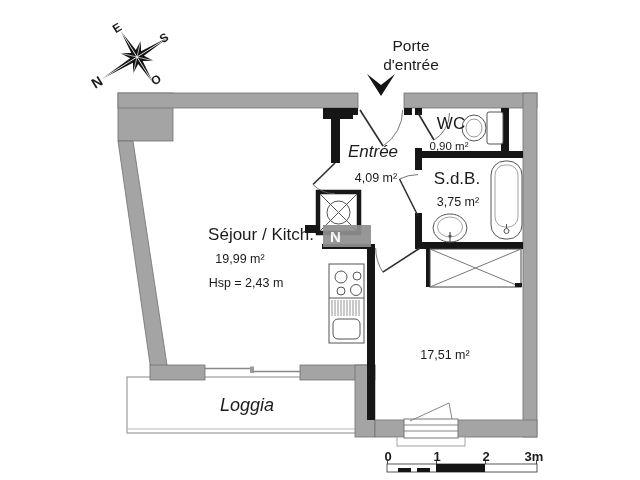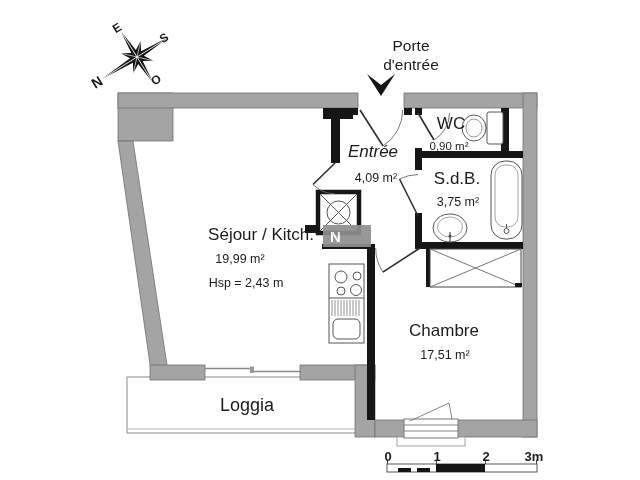--- a/index.html
+++ b/index.html
@@ -181,24 +181,23 @@
   <div class="lbl room-name" style="left:451px;top:124px;">WC</div>
   <div class="lbl room-area" style="left:449px;top:146px;font-size:11.5px;">0,90 m²</div>
 
   <div class="lbl room-name" style="left:457px;top:179px;">S.d.B.</div>
   <div class="lbl room-area" style="left:458px;top:202px;text-align:center;">3,75 m²</div>
 
   <div class="lbl room-name" style="left:239px;top:235px;margin-left:22px;">Séjour / Kitch.</div>
   <div class="lbl room-area" style="left:240px;top:259px;">19,99 m²</div>
   <div class="lbl room-hsp" style="left:239px;top:283px;padding-left:14px;">Hsp = 2,43 m</div>
 
-  <div class="lbl room-name" style="left:444px;top:331px;">Chambre</div>
   <div class="lbl room-area" style="left:445px;top:355px;">17,51 m²</div>
 
-  <div class="lbl loggia-name" style="left:247px;top:405px;">Loggia</div>
+  <div class="lbl loggia-name" style="left:247px;top:405px;font-style:italic;">Loggia</div>
 
   <div class="lbl compass-letter rot" style="left:117px;top:28px;">E</div>
   <div class="lbl compass-letter rot" style="left:164px;top:38px;">S</div>
   <div class="lbl compass-letter rot" style="left:97px;top:82px;font-size:14px;">N</div>
   <div class="lbl compass-letter rot" style="left:156px;top:80px;">O</div>
 
   <div class="lbl scale-num" style="left:388px;top:456px;">0</div>
   <div class="lbl scale-num" style="left:437px;top:456px;">1</div>
   <div class="lbl scale-num" style="left:486px;top:456px;">2</div>
   <div class="lbl scale-num" style="left:534px;top:456px;">3m</div>

